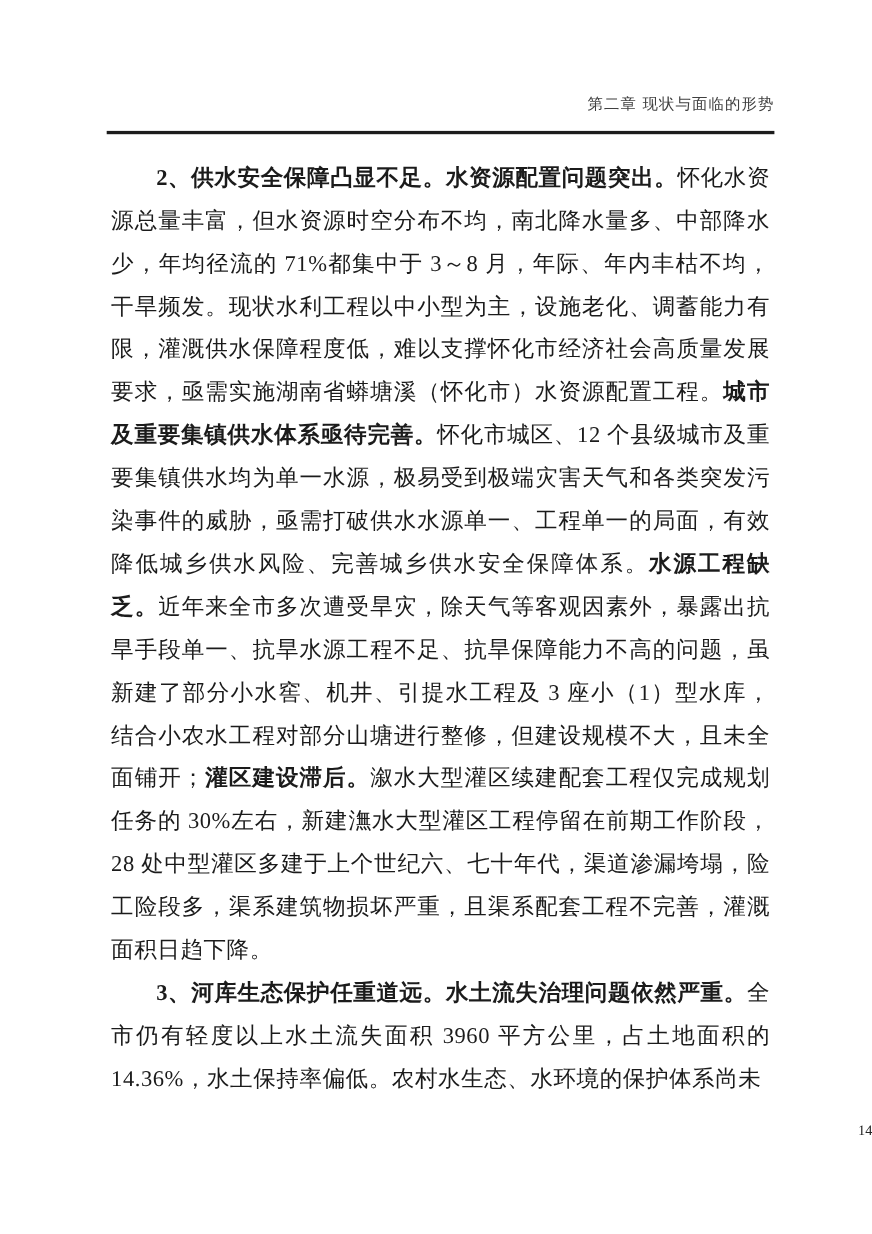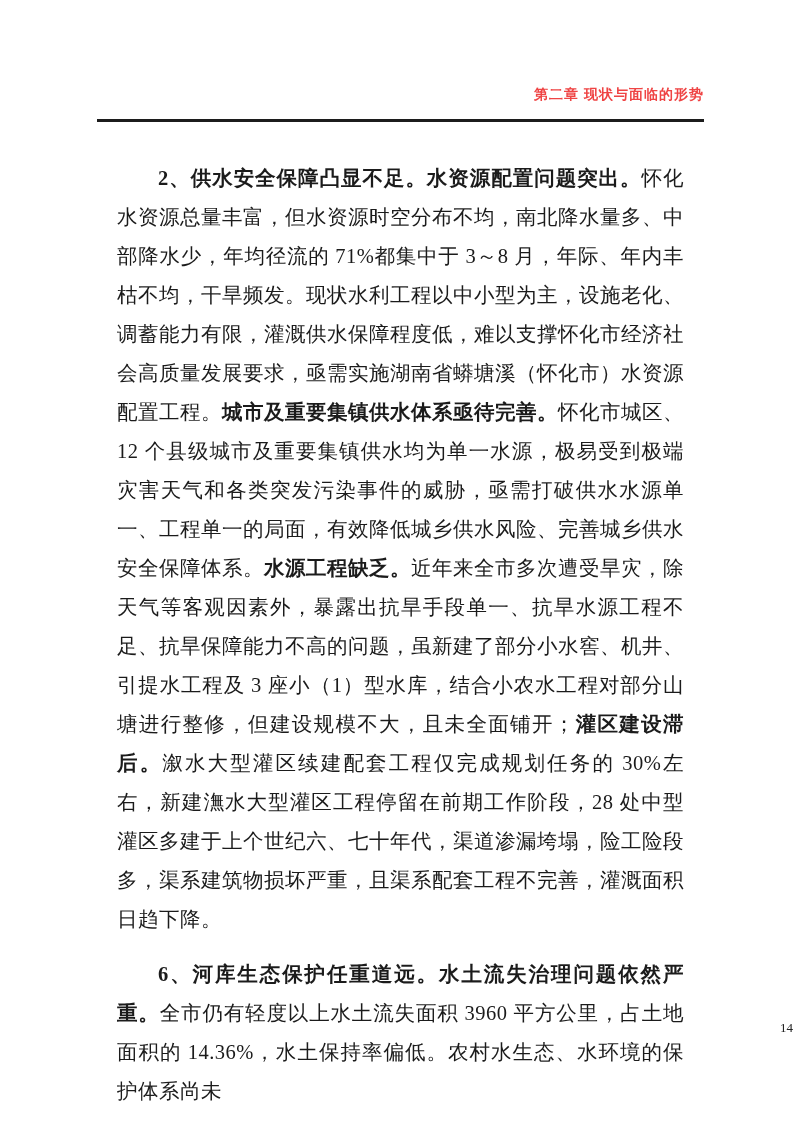--- a/index.html
+++ b/index.html
@@ -16,45 +16,45 @@
     color: #1b1b1b;
     overflow: hidden;
   }
   .chapter-header {
     position: absolute;
     top: 86px;
     left: 100px;
     width: 604px;
     text-align: right;
     font-family: "Liberation Sans", sans-serif;
-    font-weight: bold;
+    font-weight: normal;
     font-size: 14px;
     letter-spacing: 1px;
-    color: #ef4444;
+    color: #404040;
   }
   .header-rule {
     position: absolute;
     top: 119px;
     left: 97px;
     width: 607px;
     height: 3px;
     background: #1c1c1c;
   }
   .doc-body {
     position: absolute;
     top: 143px;
     left: 101px;
     width: 599px;
     font-size: 20.5px;
     line-height: 39px;
     text-align: justify;
     letter-spacing: 0.5px;
   }
   .para {
-    margin: 16px;
+    margin: 0;
     padding: 0;
     text-indent: 2em;
   }
   .seg { font-weight: normal; }
   .seg.bold { font-weight: bold; }
   .page-footer {
     position: absolute;
     top: 1020px;
     left: 0;
     width: 100%;
@@ -67,18 +67,18 @@
 <body>
 
 <div class="page">
 
   <div class="chapter-header">第二章 现状与面临的形势</div>
 
   <div class="header-rule"></div>
 
   <div class="doc-body">
       <p class="para"><span class="seg bold">2、供水安全保障凸显不足。水资源配置问题突出。</span><span class="seg">怀化水资源总量丰富，但水资源时空分布不均，南北降水量多、中部降水少，年均径流的 71%都集中于 3～8 月，年际、年内丰枯不均，干旱频发。现状水利工程以中小型为主，设施老化、调蓄能力有限，灌溉供水保障程度低，难以支撑怀化市经济社会高质量发展要求，亟需实施湖南省蟒塘溪（怀化市）水资源配置工程。</span><span class="seg bold">城市及重要集镇供水体系亟待完善。</span><span class="seg">怀化市城区、12 个县级城市及重要集镇供水均为单一水源，极易受到极端灾害天气和各类突发污染事件的威胁，亟需打破供水水源单一、工程单一的局面，有效降低城乡供水风险、完善城乡供水安全保障体系。</span><span class="seg bold">水源工程缺乏。</span><span class="seg">近年来全市多次遭受旱灾，除天气等客观因素外，暴露出抗旱手段单一、抗旱水源工程不足、抗旱保障能力不高的问题，虽新建了部分小水窖、机井、引提水工程及 3 座小（1）型水库，结合小农水工程对部分山塘进行整修，但建设规模不大，且未全面铺开；</span><span class="seg bold">灌区建设滞后。</span><span class="seg">溆水大型灌区续建配套工程仅完成规划任务的 30%左右，新建潕水大型灌区工程停留在前期工作阶段，28 处中型灌区多建于上个世纪六、七十年代，渠道渗漏垮塌，险工险段多，渠系建筑物损坏严重，且渠系配套工程不完善，灌溉面积日趋下降。</span></p>
-      <p class="para"><span class="seg bold">6、河库生态保护任重道远。水土流失治理问题依然严重。</span><span class="seg">全市仍有轻度以上水土流失面积 3960 平方公里，占土地面积的 14.36%，水土保持率偏低。农村水生态、水环境的保护体系尚未</span></p>
+      <p class="para"><span class="seg bold">3、河库生态保护任重道远。水土流失治理问题依然严重。</span><span class="seg">全市仍有轻度以上水土流失面积 3960 平方公里，占土地面积的 14.36%，水土保持率偏低。农村水生态、水环境的保护体系尚未</span></p>
     </div>
 
   <div class="page-footer">14</div>
 
 </div>
 
 </body></html>

